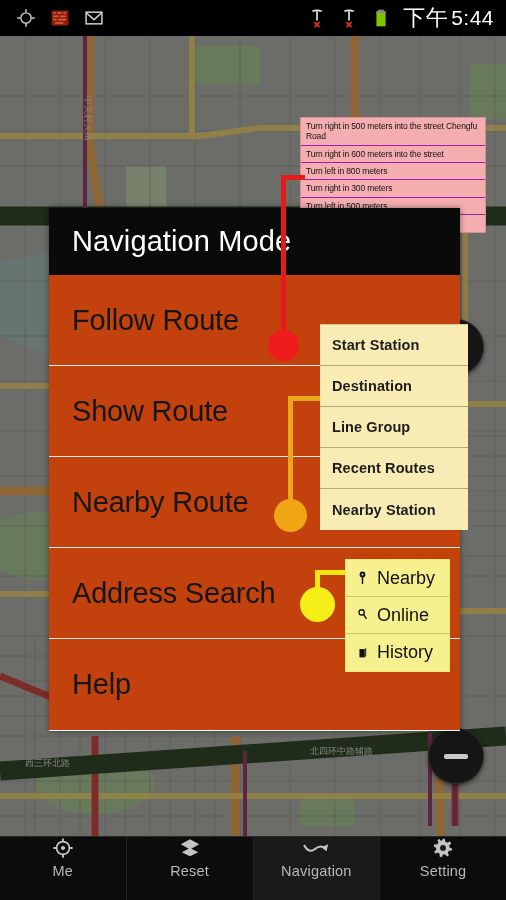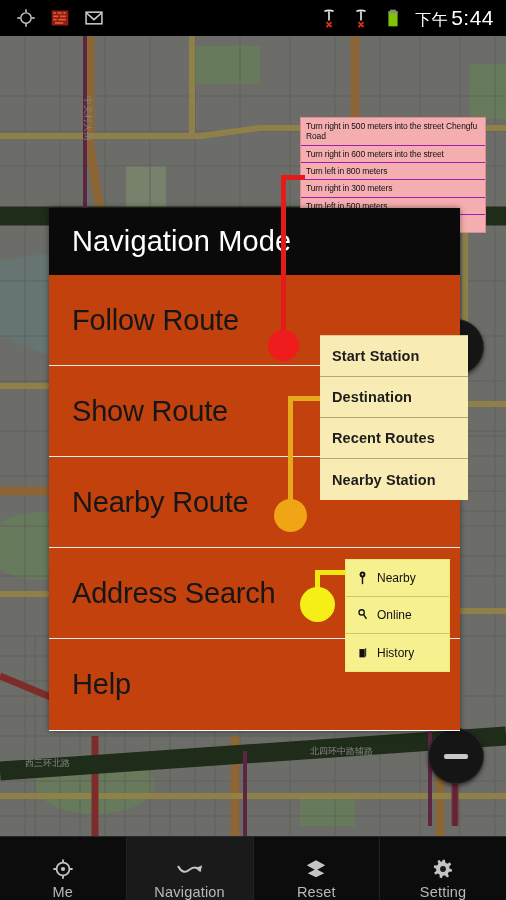--- a/index.html
+++ b/index.html
@@ -8,21 +8,21 @@
 
   
   #status-bar{
     position:absolute; left:0; top:0; width:506px; height:36px;
     background:#000; display:flex; align-items:center; z-index:60;
   }
   .sb-left{ display:flex; align-items:center; gap:14px; padding-left:16px; flex:1; }
   .sb-right{ display:flex; align-items:center; gap:12px; padding-right:12px; }
   .sb-ic{ width:20px; height:20px; display:block; }
   .sb-time{ color:#fff; font-size:21px; letter-spacing:.5px; font-weight:400; }
-  .sb-time .ampm{ font-size:16px; margin-right:3px; }
+  .sb-time .ampm{ font-size:22px; margin-right:3px; }
 
   
   #map{
     position:absolute; left:0; top:36px; width:506px; height:800px;
     background:#9d9d97; overflow:hidden; z-index:1;
   }
   #map-canvas{ position:absolute; inset:0; }
   #map-dim{ position:absolute; inset:0; background:rgba(0,0,0,.34); z-index:5; }
 
   
@@ -69,37 +69,37 @@
 
   #conn-yellow .v{ left:0; top:0; width:5px; height:28px; background:#f2e710; }
   #conn-yellow .h{ left:0; top:0; width:32px; height:5px; background:#f2e710; }
   #conn-yellow .dot{
     position:absolute; left:-15px; top:17px; width:35px; height:35px;
     border-radius:50%; background:#f5ee17;
   }
 
   
   #submenu-subway{
-    position:absolute; left:320px; top:335px; width:148px; z-index:36;
+    position:absolute; left:320px; top:324px; width:148px; z-index:36;
     background:#f8ecb4; border-top:1px solid #d9c98d;
   }
   #submenu-subway .sm-row{
     height:41px; display:flex; align-items:center; padding-left:12px;
     border-bottom:1px solid #b9a96e; font-size:14.5px; color:#1d1d1d;
     font-weight:700; letter-spacing:.1px;
   }
   #submenu-subway .sm-row:last-child{ border-bottom:none; }
 
   #submenu-address{
     position:absolute; left:345px; top:559px; width:105px; z-index:36;
     background:#f7f08f; border:1px solid #efe877;
   }
   #submenu-address .sa-row{
     height:37px; display:flex; align-items:center; gap:9px; padding-left:10px;
-    border-bottom:1px solid #cfc861; font-size:12px; color:#111;
+    border-bottom:1px solid #cfc861; font-size:18px; color:#111;
   }
   #submenu-address .sa-row:last-child{ border-bottom:none; }
   .sa-ic{ width:12px; height:15px; display:flex; align-items:center; justify-content:center; }
 
   
   #nav-dialog{
     position:absolute; left:49px; top:208px; width:411px; height:523px;
     z-index:32; background:#fff; box-shadow:0 0 6px rgba(0,0,0,.45);
   }
   #dialog-title-bar{
@@ -118,21 +118,21 @@
   .menu-label{ font-size:29px; color:#161616; font-weight:400; letter-spacing:-.2px; }
 
   
   #bottom-nav{
     position:absolute; left:0; top:836px; width:506px; height:64px;
     background:#0c0c0c; display:flex; z-index:50;
     border-top:1px solid #272727;
   }
   .nav-tab{
     flex:1; display:flex; flex-direction:column; align-items:center;
-    justify-content:flex-end; gap:4px; border-right:1px solid #222;
+    justify-content:flex-start; gap:4px; border-right:1px solid #222;
     position:relative;
   }
   .nav-tab:last-child{ border-right:none; }
   .nav-tab.selected{ background:#1a1a1a; }
   .nav-ic{ height:22px; display:flex; align-items:center; justify-content:center; }
   .nav-label{ color:#b9b9b9; font-size:14.5px; letter-spacing:.2px; }
 </style>
 </head>
 <body>
 
@@ -285,20 +285,21 @@
 
 <div class="conn" id="conn-yellow" style="left:315px; top:570px;">
   <span class="h"></span>
   <span class="v"></span>
   <span class="dot"></span>
 </div>
 
 <div id="submenu-subway">
   <div class="sm-row">Start Station</div>
   <div class="sm-row">Destination</div>
+  <div class="sm-row">Line Group</div>
   <div class="sm-row">Recent Routes</div>
   <div class="sm-row">Nearby Station</div>
 </div>
 
 <div id="submenu-address">
   <div class="sa-row">
     <span class="sa-ic">
       <svg viewBox="0 0 12 16" width="11" height="14">
         <circle cx="6" cy="4" r="3.3" fill="#111"></circle>
           <circle cx="6" cy="4" r="1.1" fill="#f7f08f"></circle>
@@ -354,37 +355,37 @@
   <div class="nav-tab">
     <span class="nav-ic">
       <svg viewBox="0 0 24 24" width="22" height="22">
         <circle cx="12" cy="12" r="7" fill="none" stroke="#c4c4c4" stroke-width="1.9"></circle>
         <circle cx="12" cy="12" r="2.3" fill="#c4c4c4"></circle>
         <path d="M12 1.5V5 M12 19V22.5 M1.5 12H5 M19 12H22.5" stroke="#c4c4c4" stroke-width="2"></path>
       </svg>
     </span>
     <span class="nav-label">Me</span>
   </div>
+  <div class="nav-tab">
+    <span class="nav-ic">
+      <svg viewBox="0 0 24 24" width="22" height="22">
+        <polygon points="12,2.5 22,8 12,13.5 2,8" fill="#c4c4c4"></polygon>
+        <polygon points="12,12 21,16.5 12,21 3,16.5" fill="#c4c4c4"></polygon>
+      </svg>
+    </span>
+    <span class="nav-label">Reset</span>
+  </div>
   <div class="nav-tab selected">
     <span class="nav-ic">
       <svg viewBox="0 0 28 20" width="28" height="20">
         <path d="M2 7 Q7 16 13 11 Q19 6 24 11" fill="none" stroke="#c4c4c4" stroke-width="2"></path>
         <polygon points="24,5.5 27,12 20.5,12" fill="#c4c4c4" transform="rotate(38 24 9)"></polygon>
       </svg>
     </span>
     <span class="nav-label">Navigation</span>
-  </div>
-  <div class="nav-tab">
-    <span class="nav-ic">
-      <svg viewBox="0 0 24 24" width="22" height="22">
-        <polygon points="12,2.5 22,8 12,13.5 2,8" fill="#c4c4c4"></polygon>
-        <polygon points="12,12 21,16.5 12,21 3,16.5" fill="#c4c4c4"></polygon>
-      </svg>
-    </span>
-    <span class="nav-label">Reset</span>
   </div>
   <div class="nav-tab">
     <span class="nav-ic">
       <svg viewBox="0 0 24 24" width="22" height="22">
         <path d="M12 2 L14 2 L14.5 5 L17 6.2 L19.4 4.6 L21 7 L18.9 8.9 L19 11.5 L22 12.5
                  L21.4 15 L18.4 15 L17.2 17.4 L18.6 19.8 L16.4 21.2 L14.4 19 L11.9 19.2
                  L10.7 22 L8.3 21.3 L8.4 18.3 L6.1 17 L3.6 18.2 L2.4 15.9 L4.7 14.1
                  L4.5 11.6 L1.8 10.4 L2.6 8 L5.6 8.2 L7 5.9 L5.9 3.4 L8.3 2.3 L10 4.7 Z" fill="#c4c4c4"></path>
         <circle cx="12" cy="12" r="3.2" fill="#1a1a1a"></circle>
       </svg>

